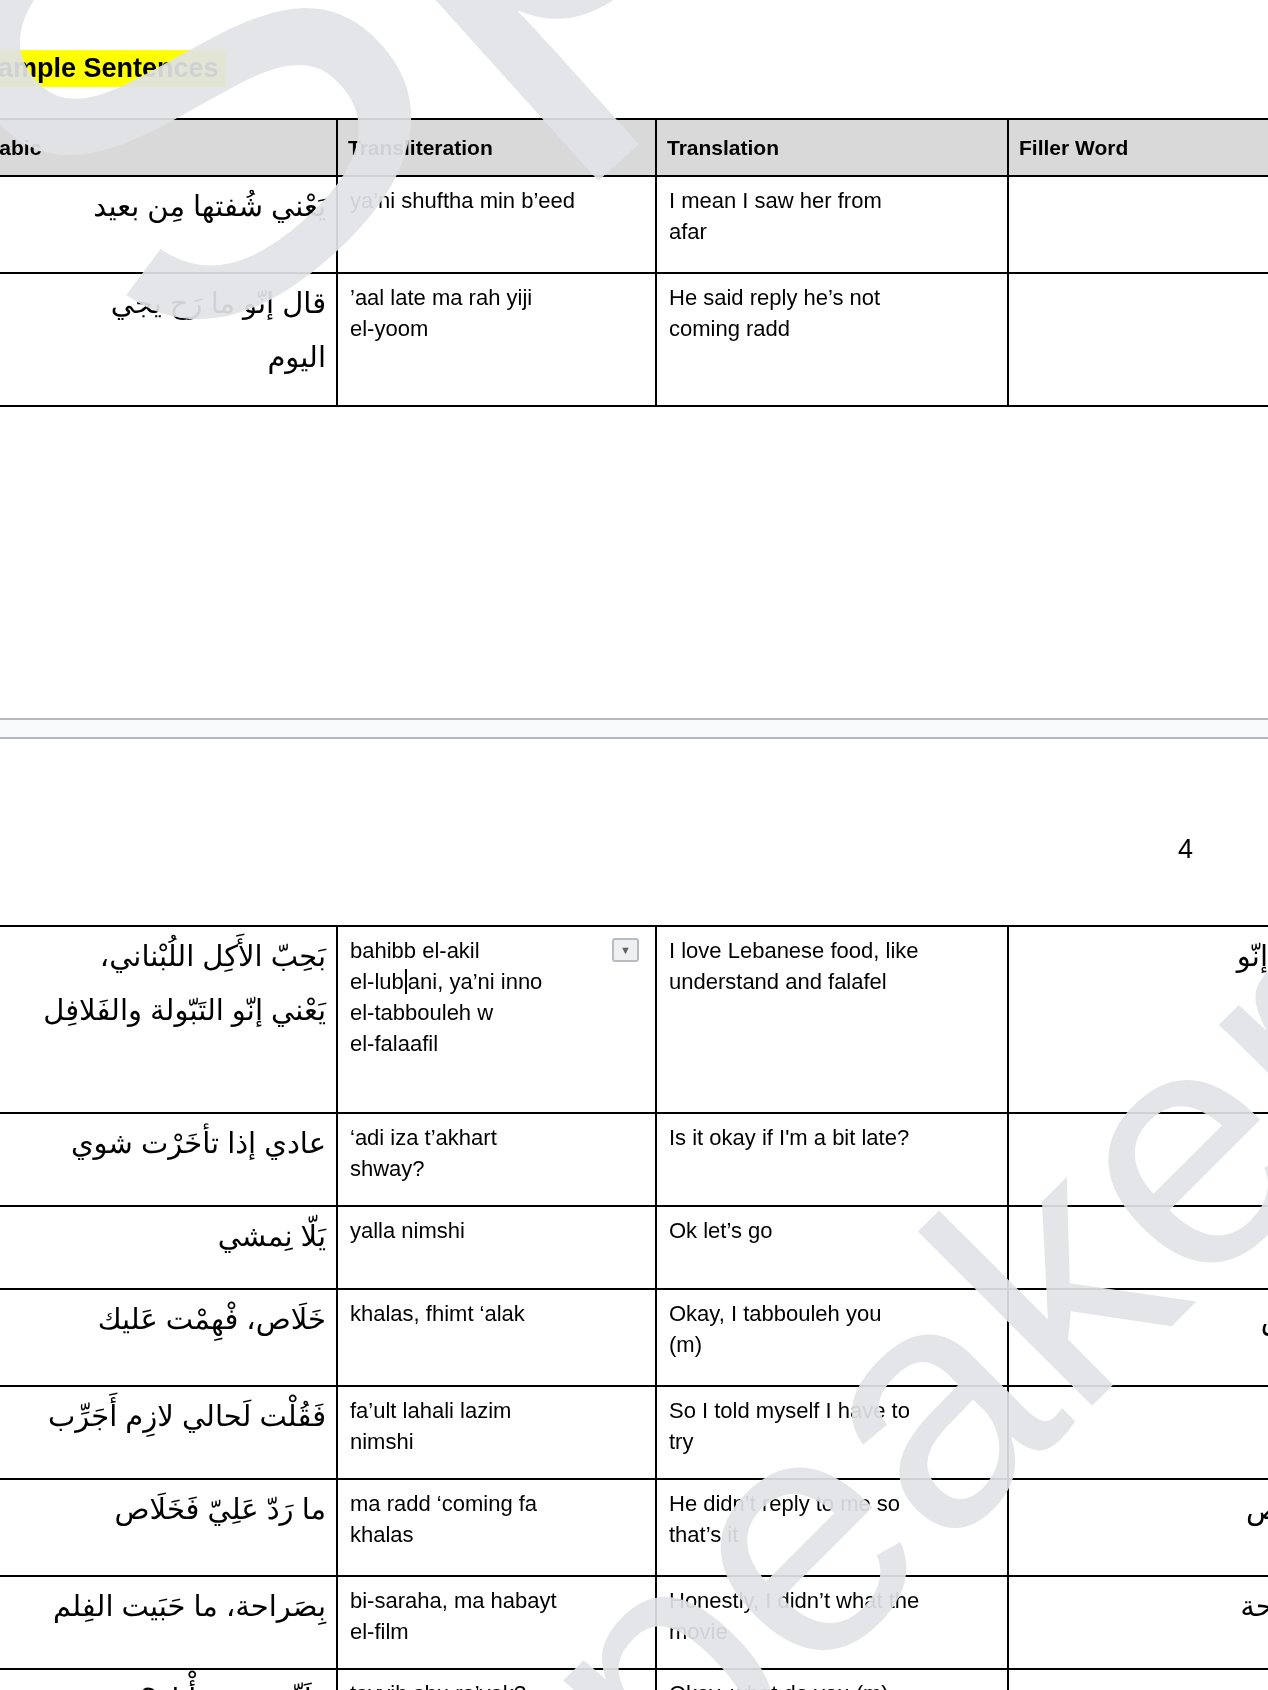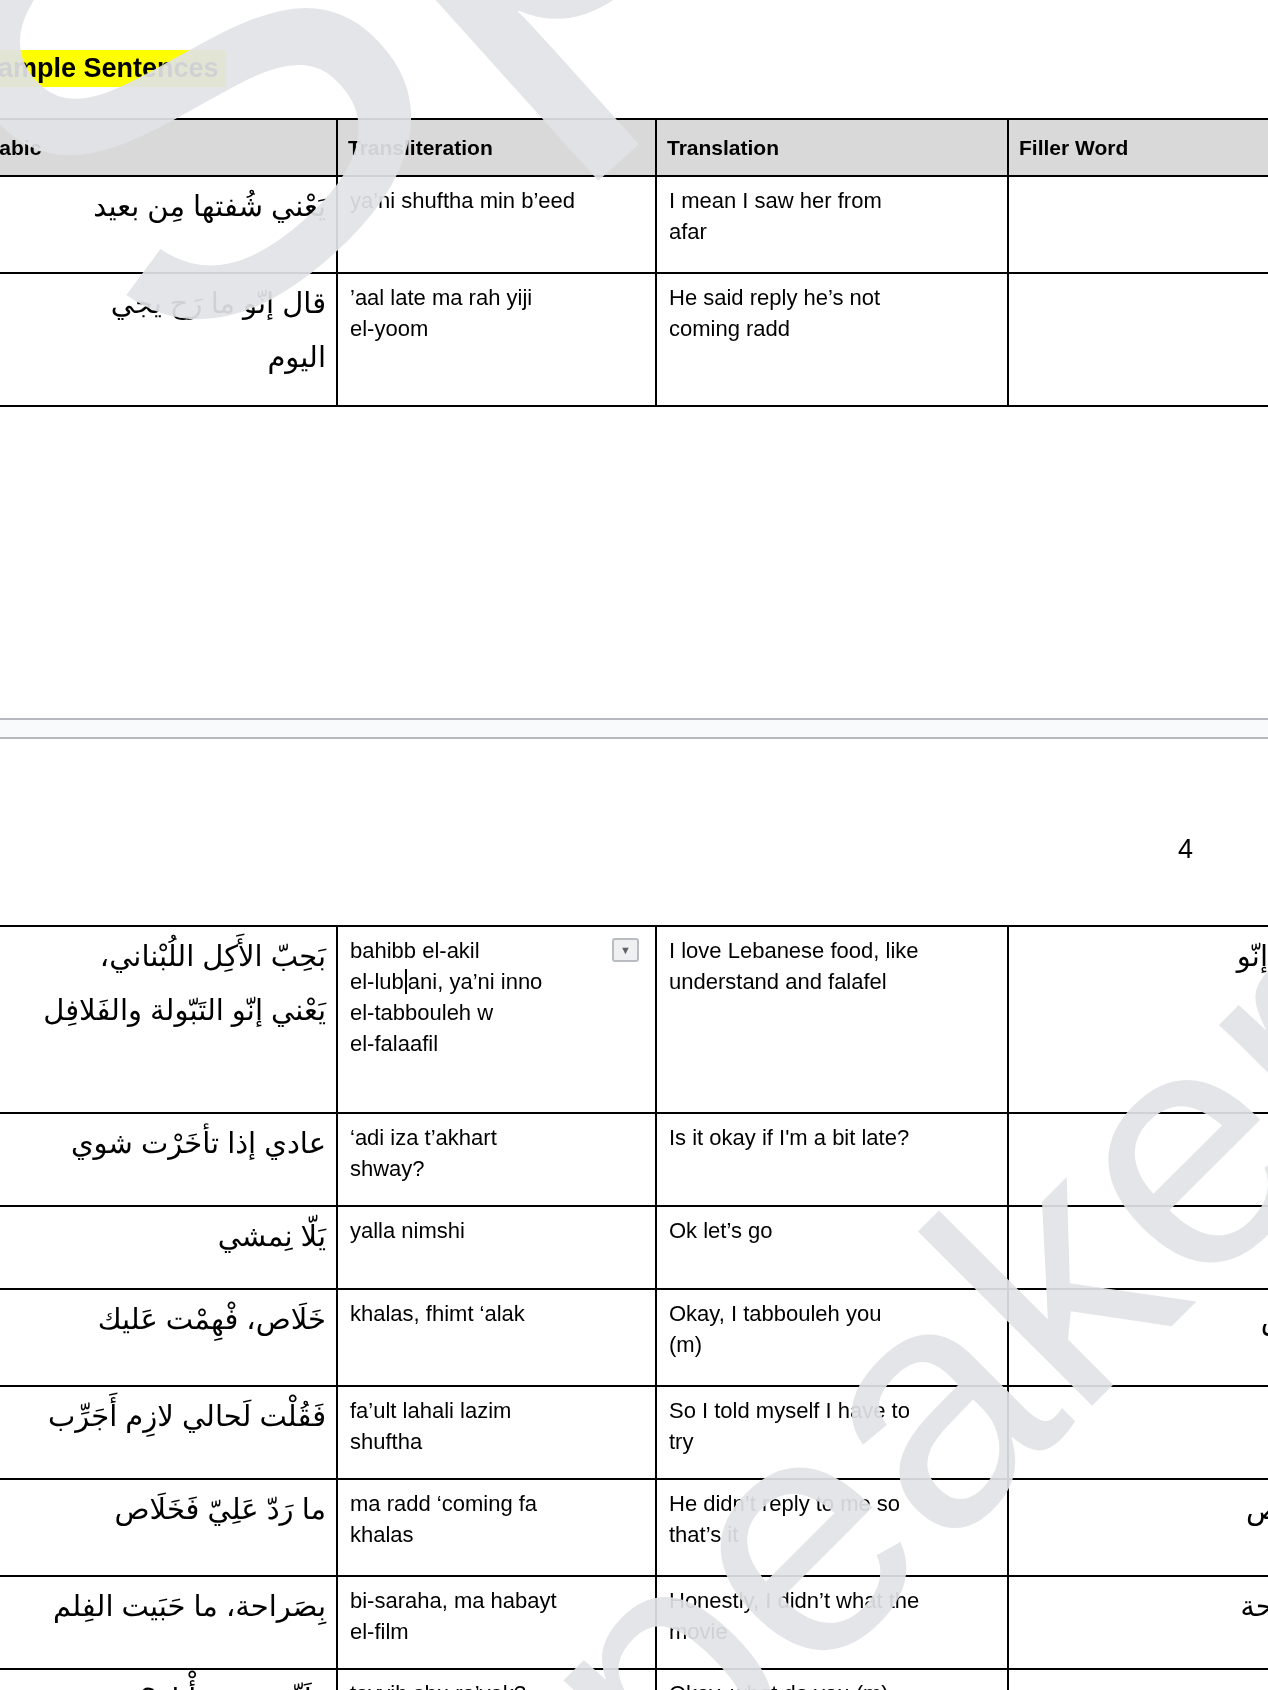--- a/index.html
+++ b/index.html
@@ -195,21 +195,21 @@
         <td class="filler">
           <div class="line" lang="ar" dir="rtl">خَلَاص</div>
         </td>
       </tr>
       <tr style="height: 93px;">
         <td class="ar">
           <div class="line" lang="ar" dir="rtl">فَقُلْت لَحالي لازِم أَجَرِّب</div>
         </td>
         <td class="tr">
           <div class="line">fa’ult lahali lazim</div>
-          <div class="line">shuftha</div>
+          <div class="line">nimshi</div>
         </td>
         <td class="en">
           <div class="line">So I told myself I have to</div>
           <div class="line">try</div>
         </td>
         <td class="filler"></td>
       </tr>
       <tr style="height: 97px;">
         <td class="ar">
           <div class="line" lang="ar" dir="rtl">ما رَدّ عَلِيّ فَخَلَاص</div>

